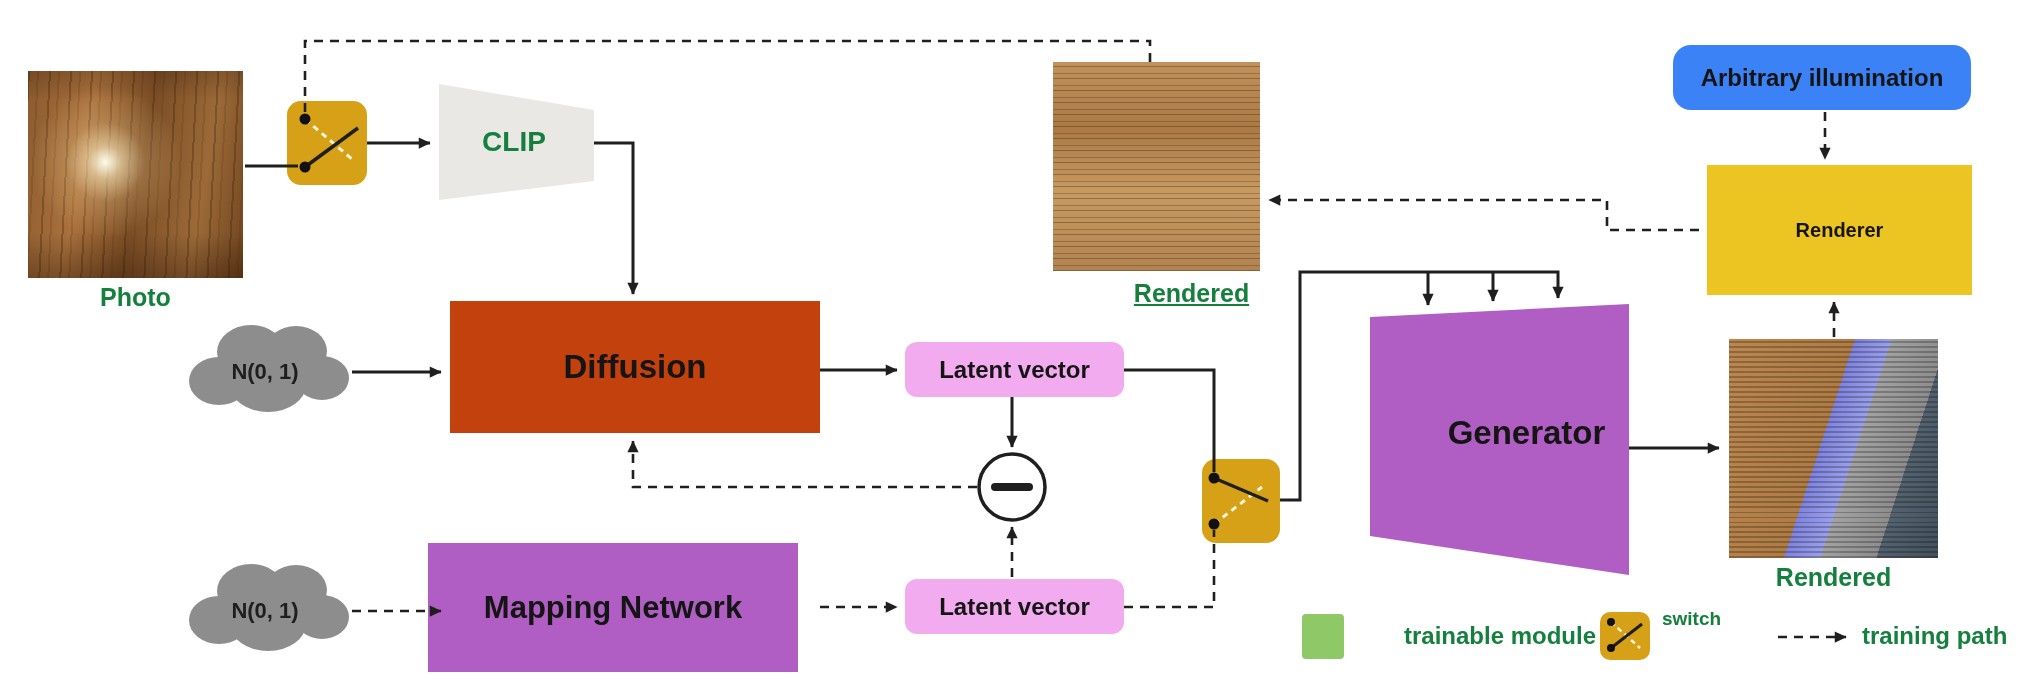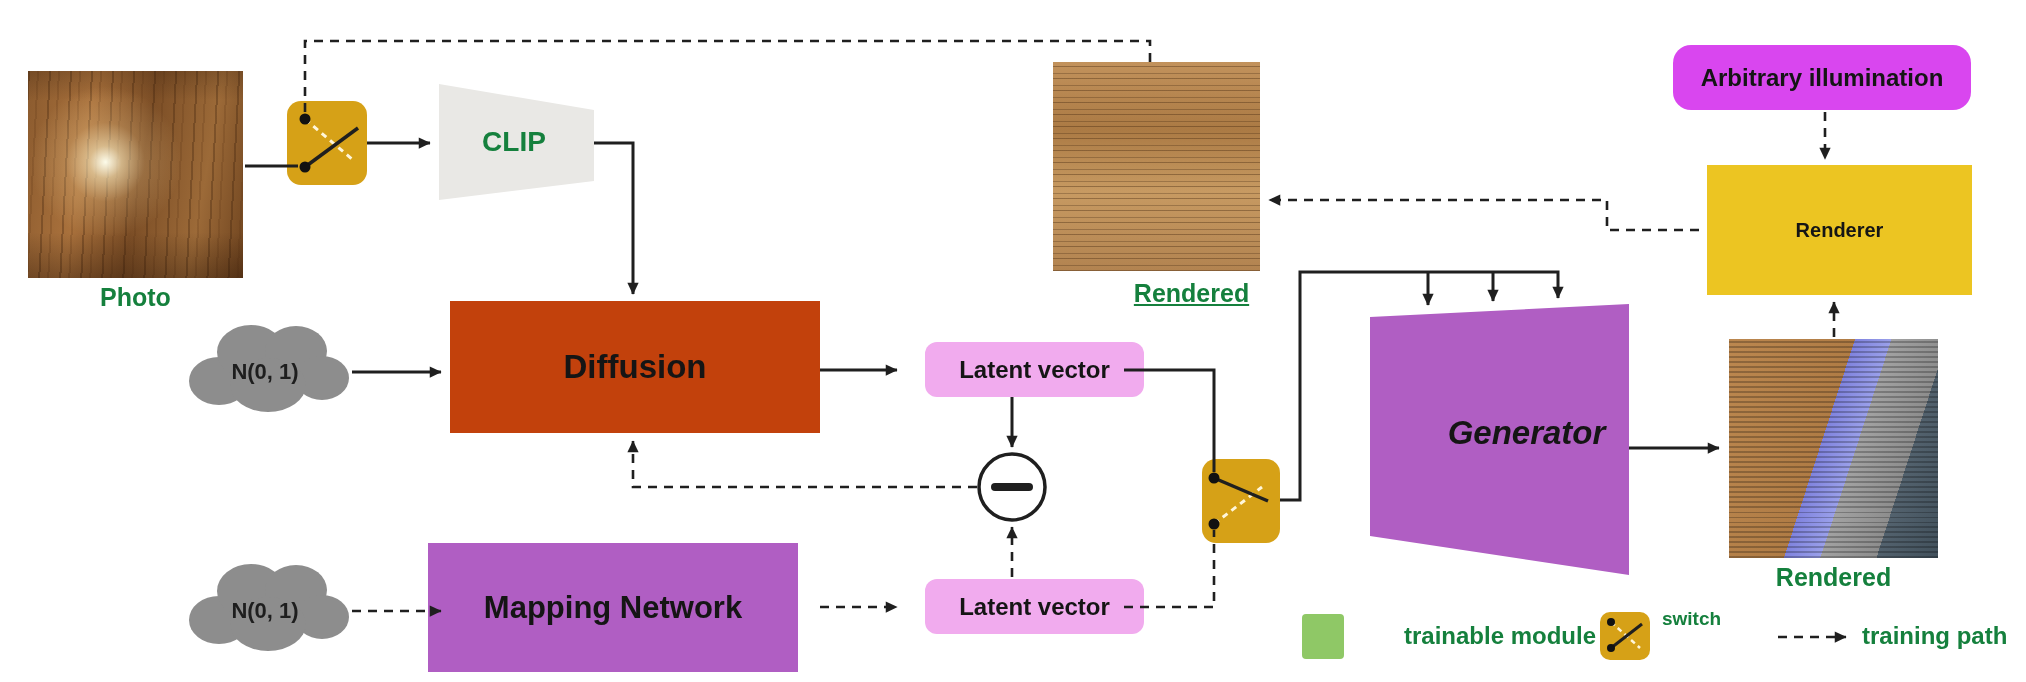--- a/index.html
+++ b/index.html
@@ -5,23 +5,23 @@
   html,body{margin:0;padding:0;background:#ffffff;}
   #canvas{
     position:relative;width:2026px;height:682px;background:#ffffff;overflow:hidden;
     font-family:"Liberation Sans","DejaVu Sans",sans-serif;color:#1b1b1b;
   }
   .abs{position:absolute;}
   .lbl{position:absolute;font-weight:700;text-align:center;color:#15803d;}
   .box{position:absolute;display:flex;align-items:center;justify-content:center;font-weight:700;color:#151515;}
   .green{background:#c2410c;}
   .purple{background:#b05ec3;}
-  .pinkr{background:#f1abee;border-radius:12px;margin-left:20px;}
+  .pinkr{background:#f1abee;border-radius:12px;}
   .gold{background:#ecc522;}
-  .paleyellow{background:#d946ef;border-radius:18px;}
+  .paleyellow{background:#3b82f6;border-radius:18px;}
   .overlay{position:absolute;left:0;top:0;pointer-events:none;}
 
   
   .img{position:absolute;}
   .photo-tex{
     background:
       radial-gradient(circle at 36% 44%, rgba(255,255,238,0.98) 0%, rgba(255,240,195,0.60) 9%, rgba(255,221,160,0.22) 22%, rgba(0,0,0,0) 42%),
       linear-gradient(180deg, rgba(40,20,5,0.22) 0%, rgba(0,0,0,0) 14%, rgba(0,0,0,0) 78%, rgba(30,12,2,0.35) 100%),
       repeating-linear-gradient(93deg, rgba(55,28,8,0.30) 0px 2px, rgba(0,0,0,0) 2px 9px, rgba(92,52,20,0.22) 9px 11px, rgba(0,0,0,0) 11px 21px),
       linear-gradient(100deg, #8a5a2e 0%, #a9713c 28%, #7c4e26 52%, #9c6a38 78%, #6f441f 100%);
@@ -147,21 +147,21 @@
     </g>
     <g>
       <path d="M1611 622 L1640 648" stroke="#fff6da" stroke-width="2.5" stroke-dasharray="5 4" fill="none"></path>
       <path d="M1611 648 L1642 624" stroke="#1f1f1f" stroke-width="3" fill="none"></path>
       <circle cx="1611" cy="622" r="4" fill="#111111"></circle>
       <circle cx="1611" cy="648" r="4" fill="#111111"></circle>
     </g>
   </svg>
 
   <div class="lbl" style="left:439px;top:126px;width:150px;font-size:28px;">CLIP</div>
-  <div class="lbl" style="left:1370px;top:414px;width:313px;font-size:33px;color:#151515;font-style:italic;">Generator</div>
+  <div class="lbl" style="left:1370px;top:414px;width:313px;font-size:33px;color:#151515;">Generator</div>
   <div class="lbl" style="left:185px;top:359px;width:160px;font-size:22px;color:#1e1e1e;">N(0, 1)</div>
   <div class="lbl" style="left:185px;top:598px;width:160px;font-size:22px;color:#1e1e1e;">N(0, 1)</div>
 
   <div class="lbl" style="left:28px;top:283px;width:215px;font-size:25px;">Photo</div>
   <div class="lbl" style="left:1088px;top:279px;width:207px;font-size:25px;text-decoration:underline;">Rendered</div>
   <div class="lbl" style="left:1729px;top:563px;width:209px;font-size:25px;">Rendered</div>
 
   <div class="lbl" style="left:1356px;top:622px;width:240px;text-align:right;font-size:24px;">trainable module</div>
   <div class="lbl" style="left:1662px;top:608px;width:110px;text-align:left;font-size:19px;">switch</div>
   <div class="lbl" style="left:1862px;top:622px;width:160px;text-align:left;font-size:24px;">training path</div>

